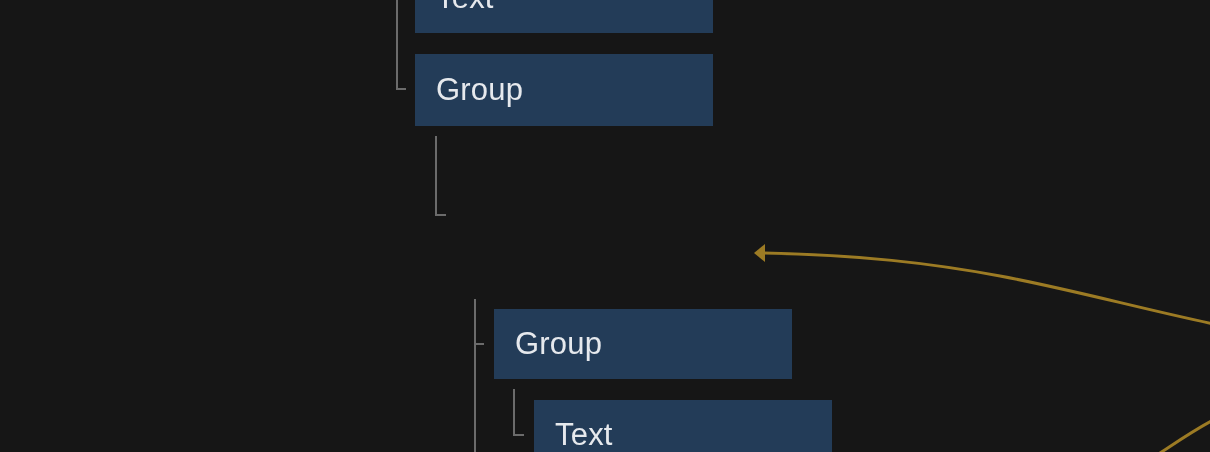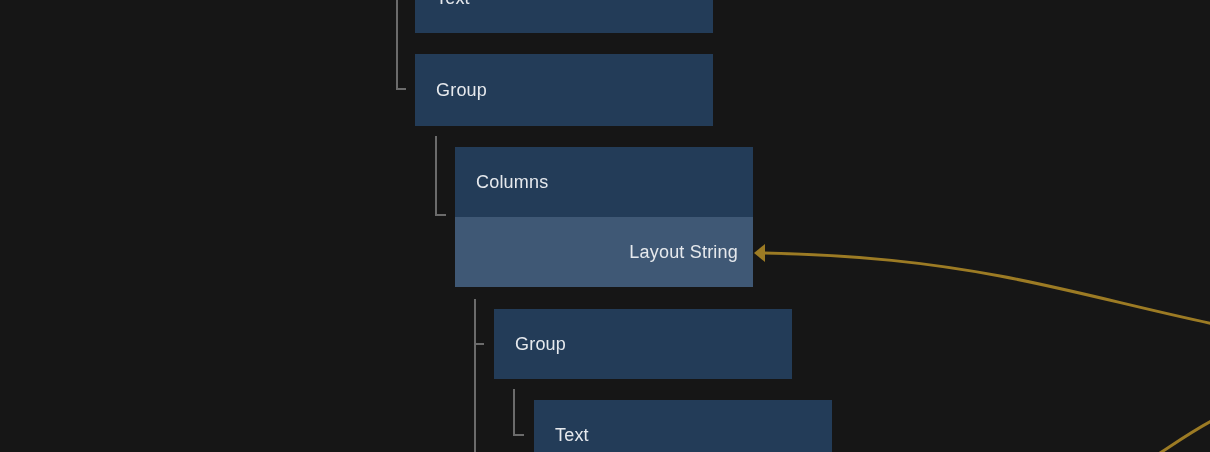--- a/index.html
+++ b/index.html
@@ -67,21 +67,21 @@
   .node-port-row{
     background:var(--port-fill);
     display:flex;
     align-items:center;
     justify-content:flex-end;
     padding:0 15px;
   }
   .node-label, .port-label{
     white-space:nowrap;
     color:var(--text-color);
-    font-size:18px;
+    font-size:31px;
   }
 </style>
 </head>
 <body>
 
 <div class="canvas">
 
   <svg class="wires-layer" viewBox="0 0 1210 452">
 
     <path class="tree" d="M 397 0 V 89 H 406"></path>
@@ -96,28 +96,20 @@
   </svg>
 
   <div class="node" style="left:415px;top:-37px;width:298px;height:70px">
     <span class="node-label">Text</span>
   </div>
 
   <div class="node" style="left:415px;top:54px;width:298px;height:72px">
     <span class="node-label">Group</span>
   </div>
 
-  <div class="node node-stack" style="left:455px;top:147px;width:298px;">
-    <div class="node-header" style="height:70px">
-      <span class="node-label">Columns</span>
-    </div>
-    <div class="node-port-row" style="height:70px">
-      <span class="port-label">Layout String</span>
-    </div>
-  </div>
 
   <div class="node" style="left:494px;top:309px;width:298px;height:70px">
     <span class="node-label">Group</span>
   </div>
 
   <div class="node" style="left:534px;top:400px;width:298px;height:70px">
     <span class="node-label">Text</span>
   </div>
 
 </div>

